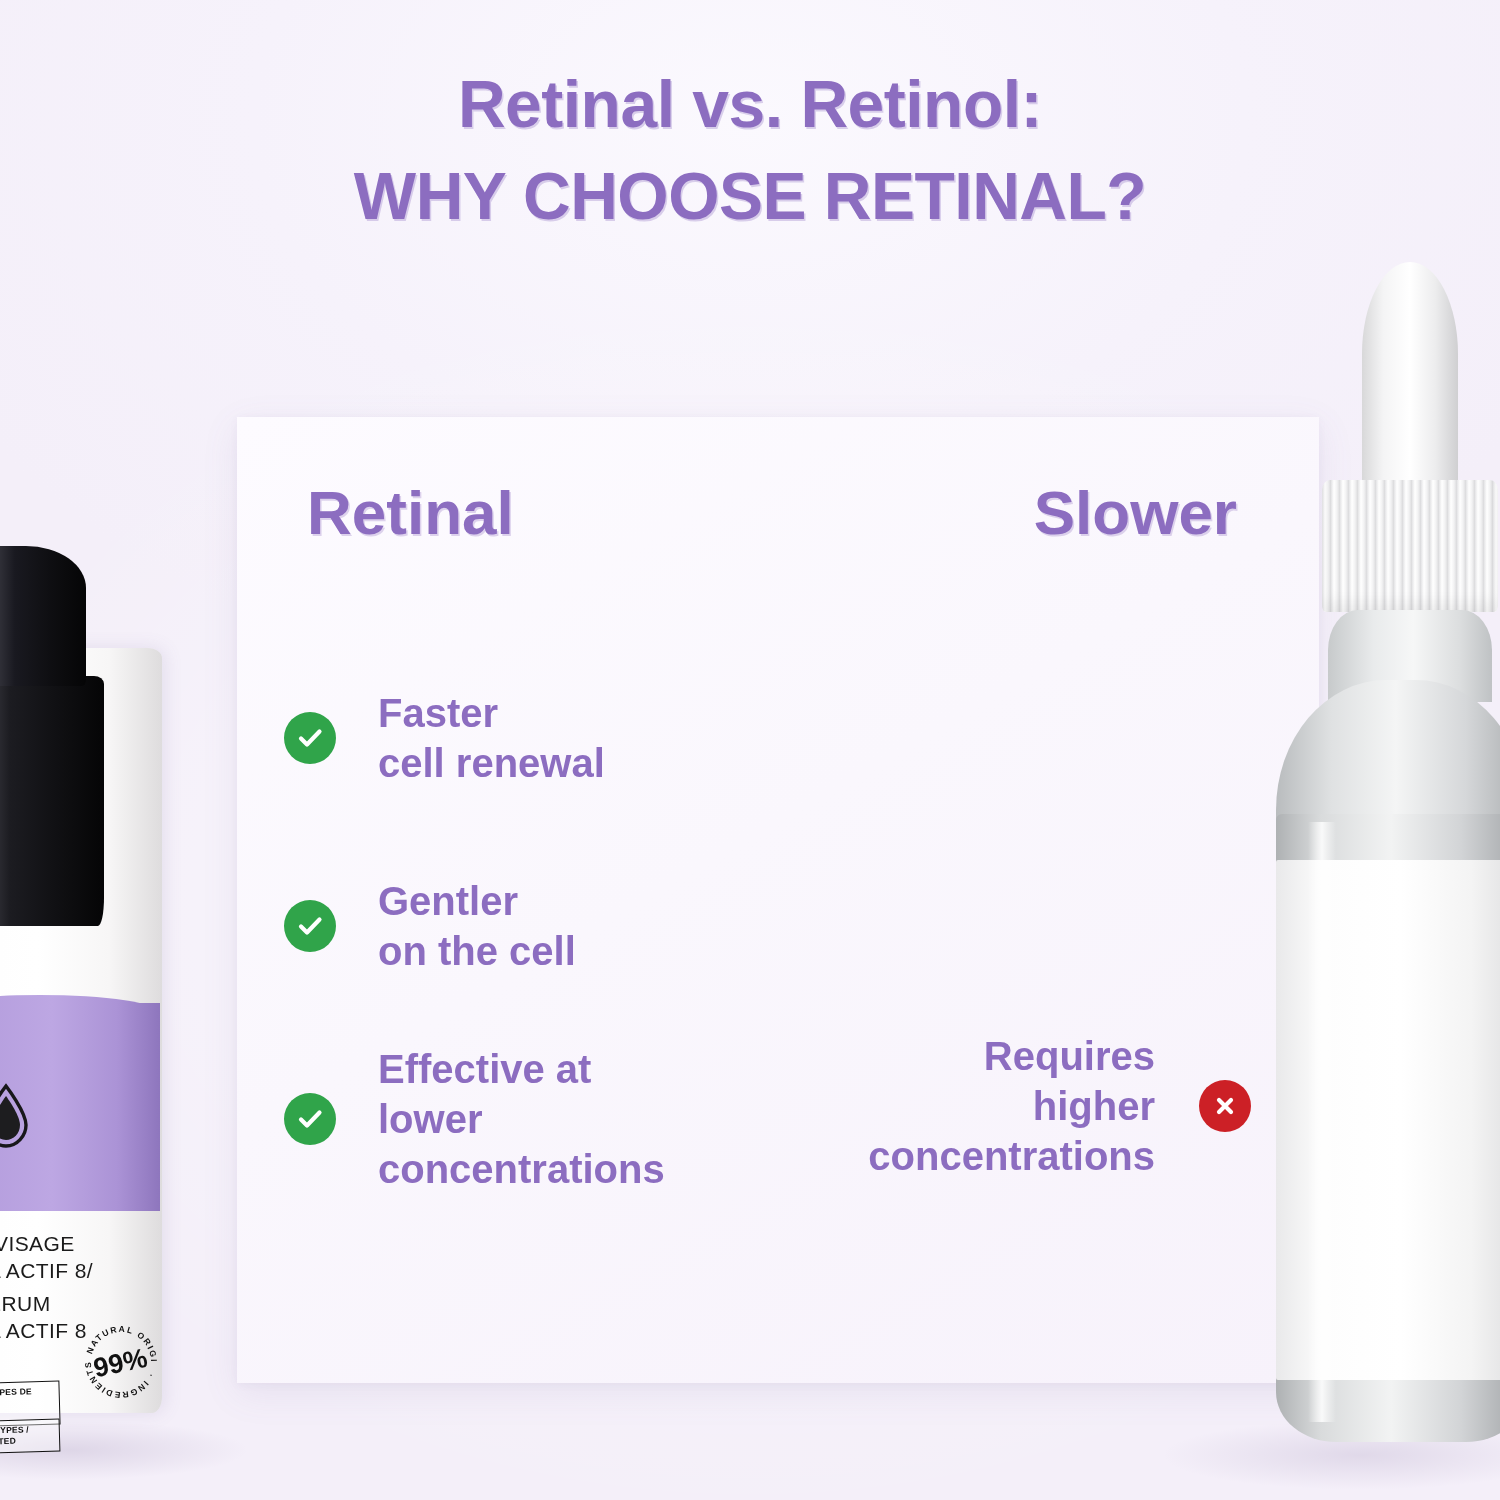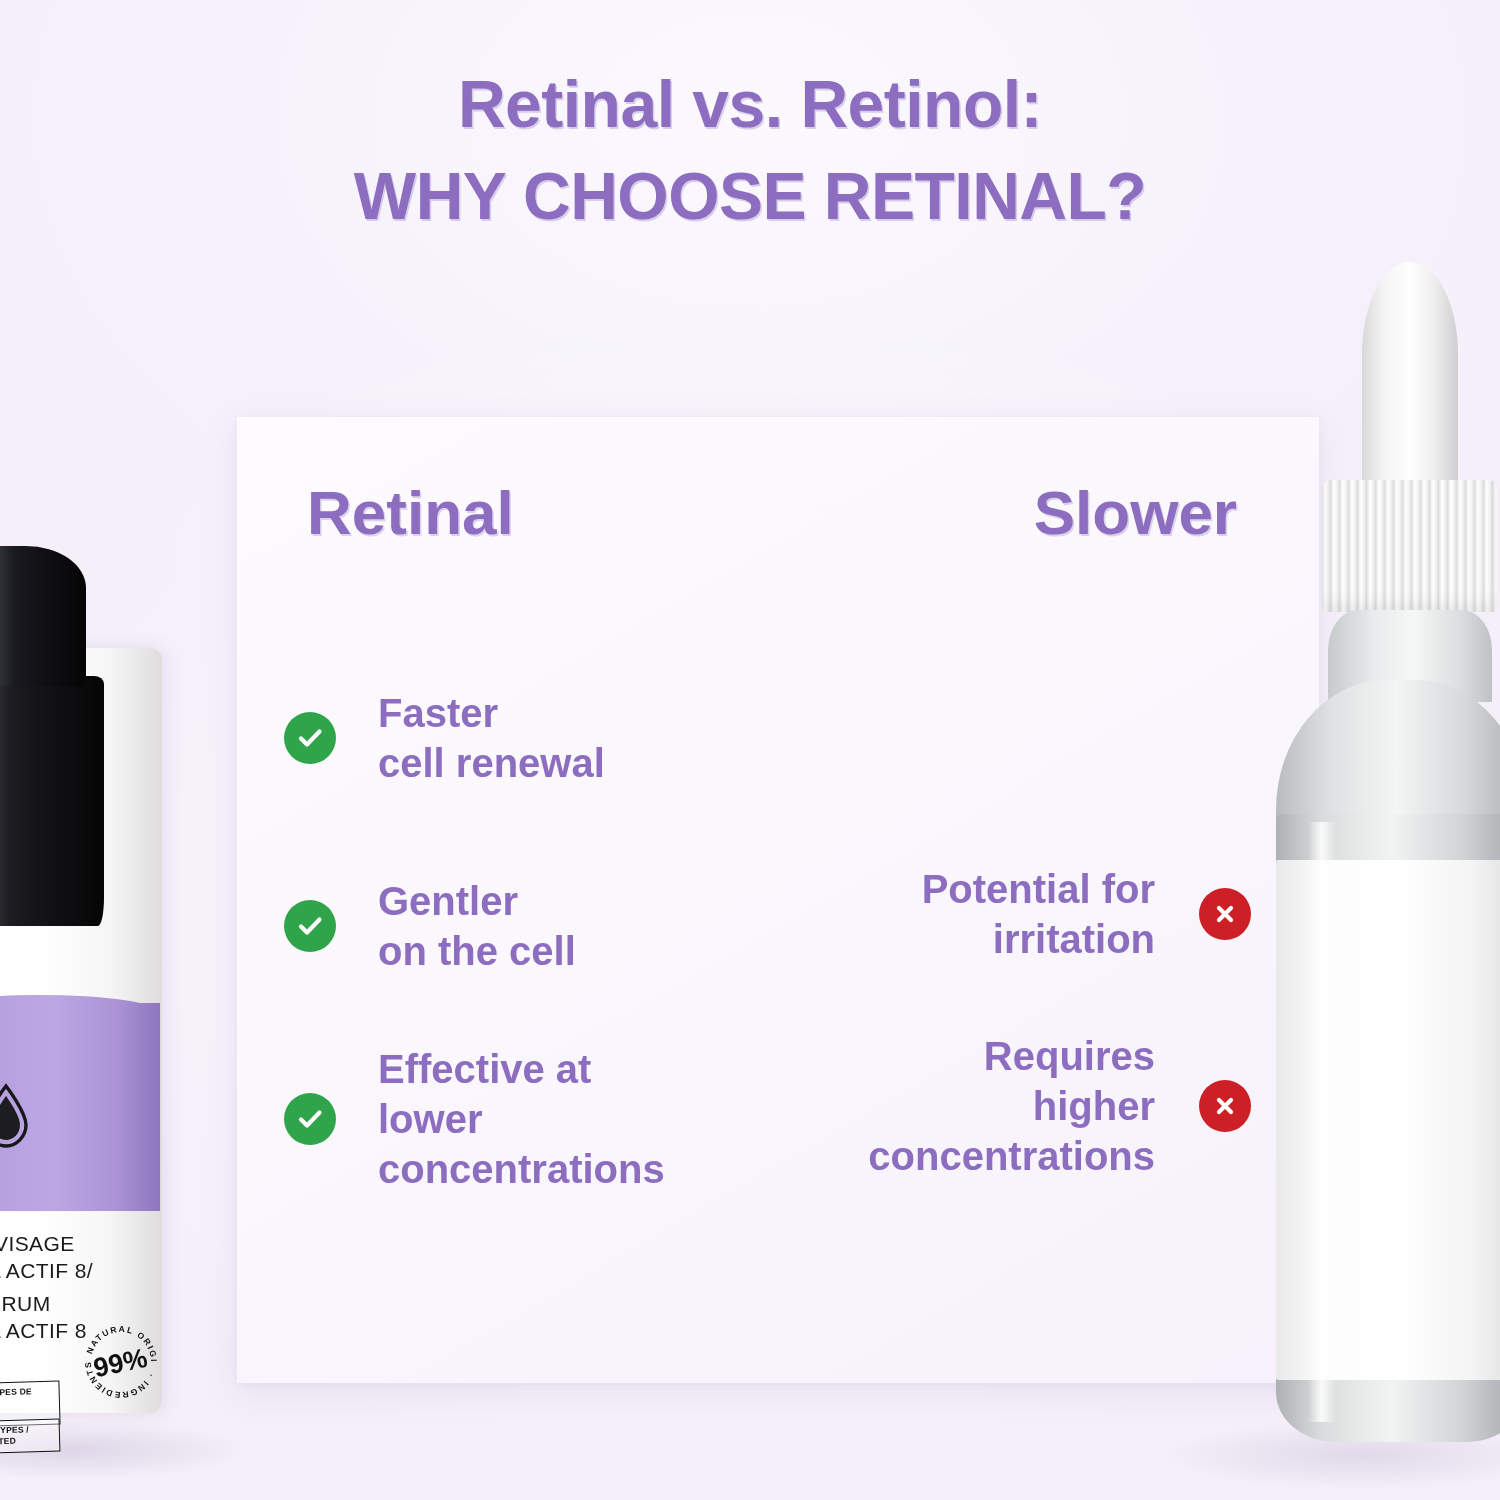--- a/index.html
+++ b/index.html
@@ -302,29 +302,20 @@
 
     <div class="cmp-row r1">
       <div class="side-pro">
         <span class="icon-badge ok">
           <svg width="32" height="32" viewBox="0 0 32 32" aria-hidden="true">
             <path d="M7 16.5 L13 22.5 L25.5 9.5" fill="none" stroke="#ffffff" stroke-width="4.2" stroke-linecap="round" stroke-linejoin="round"></path>
           </svg>
         </span>
         <span class="item-text pro-text" style="white-space:pre-line">Gentler
 on the cell</span>
-      </div>
-      <div class="side-con">
-        <span class="item-text con-text" style="white-space:pre-line">Potential for
-irritation</span>
-        <span class="icon-badge no">
-          <svg width="30" height="30" viewBox="0 0 30 30" aria-hidden="true">
-            <path d="M9 9 L21 21 M21 9 L9 21" fill="none" stroke="#ffffff" stroke-width="4.2" stroke-linecap="round"></path>
-          </svg>
-        </span>
       </div>
     </div>
 
     <div class="cmp-row r2">
       <div class="side-pro">
         <span class="icon-badge ok">
           <svg width="32" height="32" viewBox="0 0 32 32" aria-hidden="true">
             <path d="M7 16.5 L13 22.5 L25.5 9.5" fill="none" stroke="#ffffff" stroke-width="4.2" stroke-linecap="round" stroke-linejoin="round"></path>
           </svg>
         </span>

